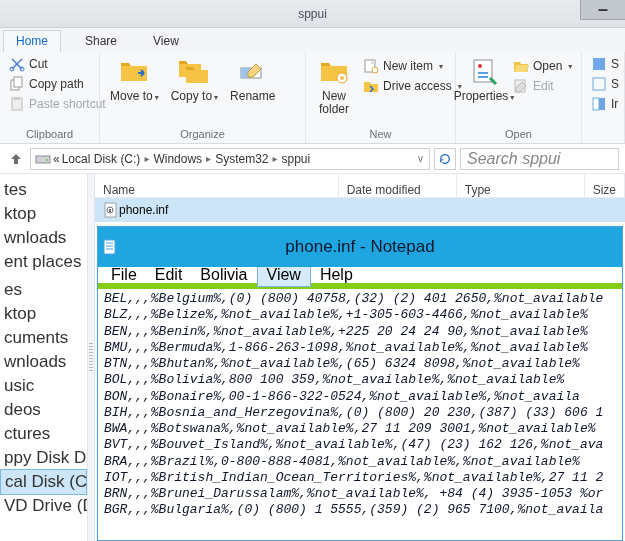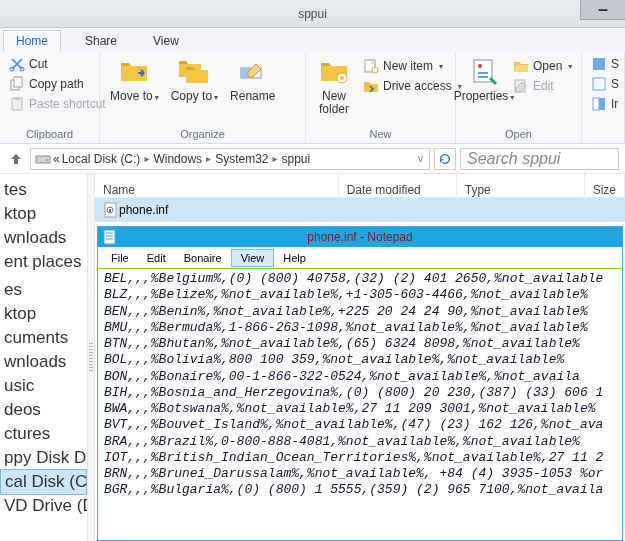--- a/index.html
+++ b/index.html
@@ -44,23 +44,23 @@
 .splitter { width:7px; background:#f3f5f8; border-right:1px solid #e3e6ea; position:relative; display:flex; align-items:center; justify-content:center; }
 .splitter .grip { width:4px; height:30px; background:repeating-linear-gradient(#b6bac0 0 1px, transparent 1px 3px); }
 
 .content { flex:1; display:flex; flex-direction:column; min-width:0; }
 .cols { height:24px; display:flex; align-items:center; border-bottom:1px solid #e7eaee; font-size:12px; color:#444; }
 .col { padding:0 8px; border-right:1px solid #e7eaee; height:100%; display:flex; align-items:flex-end; gap:2px; }
 .filerow { height:24px; display:flex; align-items:center; background:#cde6f7; font-size:12px; }
 .filerow .c { padding:0 8px; white-space:nowrap; overflow:hidden; }
 
 .notepad { margin:4px 2px 0 2px; border:1px solid #4aa3df; flex:1; display:flex; flex-direction:column; min-height:0; }
-.np-title { height:20px; background:#1fa6e0; color:#7f1d1d; display:flex; align-items:center; justify-content:center; font-size:12px; position:relative; }
+.np-title { height:40px; background:#1fa6e0; color:#0f172a; display:flex; align-items:center; justify-content:center; font-size:17px; position:relative; }
 .np-title .npicon { position:absolute; left:4px; width:16px; height:16px; }
-.np-menu { height:22px; display:flex; align-items:center; gap:0; border-bottom:1px solid #84cc16; font-size:11px; padding-left:4px; }
+.np-menu { height:22px; display:flex; align-items:center; gap:0; border-bottom:6px solid #84cc16; font-size:16px; padding-left:4px; }
 .np-menu .mi { padding:2px 9px; }
 .np-menu .mi.active { border:1px solid #7cb8e4; background:#d6eaf8; }
 .np-body { flex:1; font-family:Consolas,"Courier New",monospace; font-size:13px; color:#0f172a; padding:2px 6px; white-space:pre; overflow:hidden; line-height:1.25;font-style:italic; }
 
 .folder-y { fill:#f5c445; }
 .folder-tab { fill:#e0a923; }
 </style>
 </head>
 <body>
 
@@ -353,21 +353,21 @@
       <div class="np-title">
         <svg class="npicon" width="16" height="16">
             <rect x="2" y="1" width="11" height="14" fill="#fff" stroke="#4aa3df"></rect>
             <path d="M4 4h7M4 7h7M4 10h7" stroke="#4aa3df"></path>
           </svg>
         <span>phone.inf - Notepad</span>
       </div>
       <div class="np-menu">
         <div class="mi">File</div>
         <div class="mi">Edit</div>
-        <div class="mi">Bonaire</div>
+        <div class="mi">Bolivia</div>
         <div class="mi active">View</div>
         <div class="mi">Help</div>
       </div>
       <div class="np-body" id="np-body">BEL,,,%Belgium%,(0) (800) 40758,(32) (2) 401 2650,%not_available
 BLZ,,,%Belize%,%not_available%,+1-305-603-4466,%not_available%
 BEN,,,%Benin%,%not_available%,+225 20 24 24 90,%not_available%
 BMU,,,%Bermuda%,1-866-263-1098,%not_available%,%not_available%
 BTN,,,%Bhutan%,%not_available%,(65) 6324 8098,%not_available%
 BOL,,,%Bolivia%,800 100 359,%not_available%,%not_available%
 BON,,,%Bonaire%,00-1-866-322-0524,%not_available%,%not_availa

